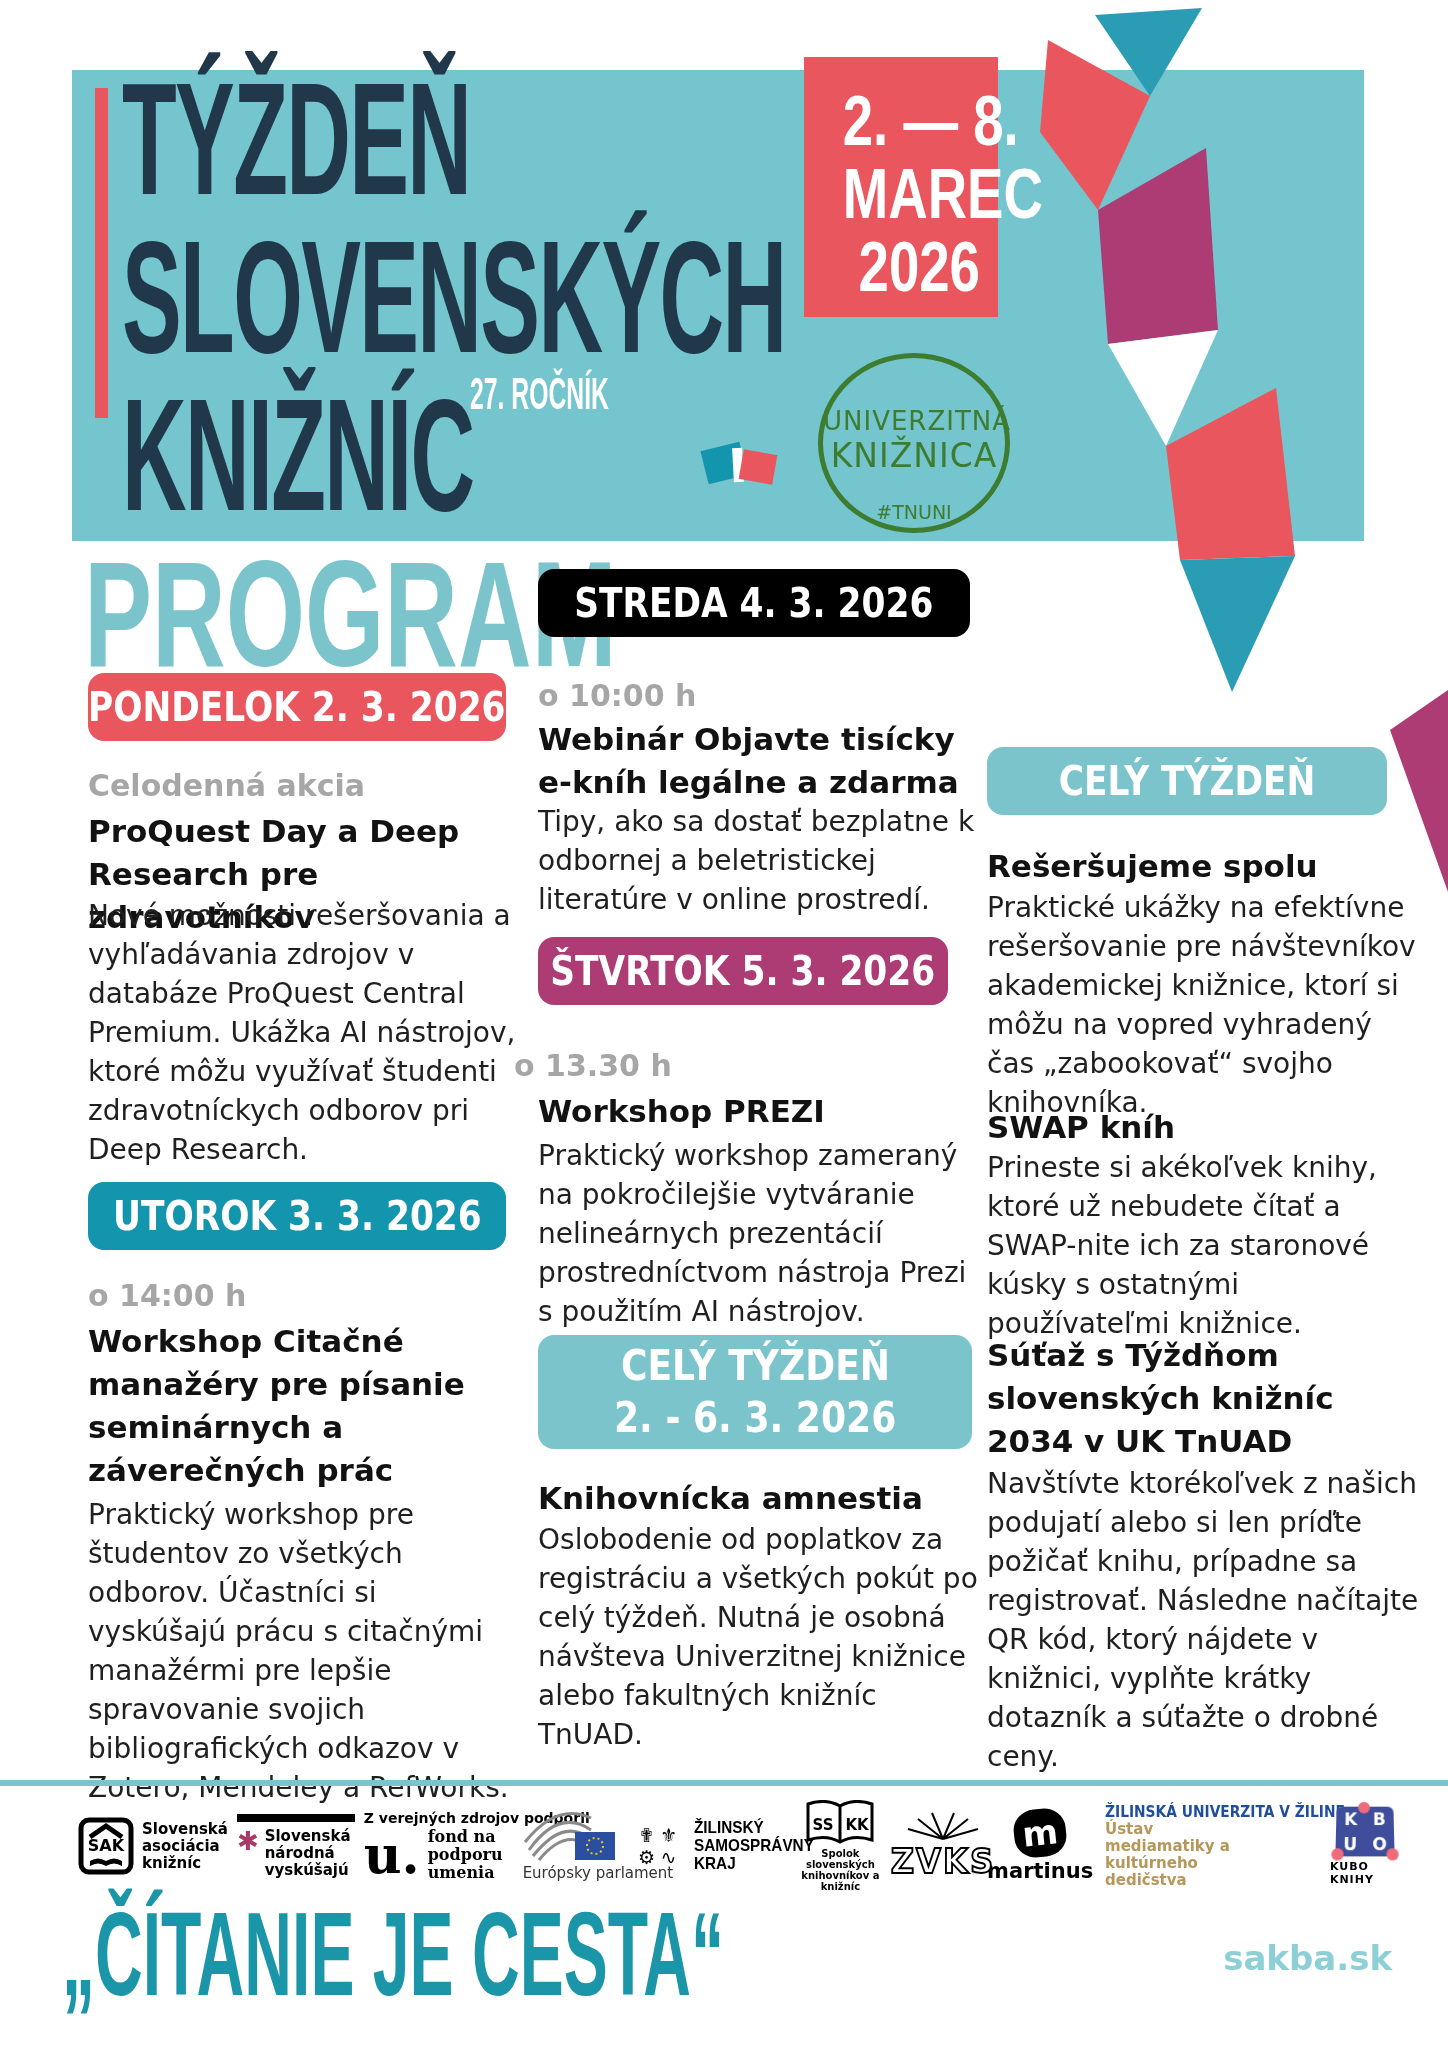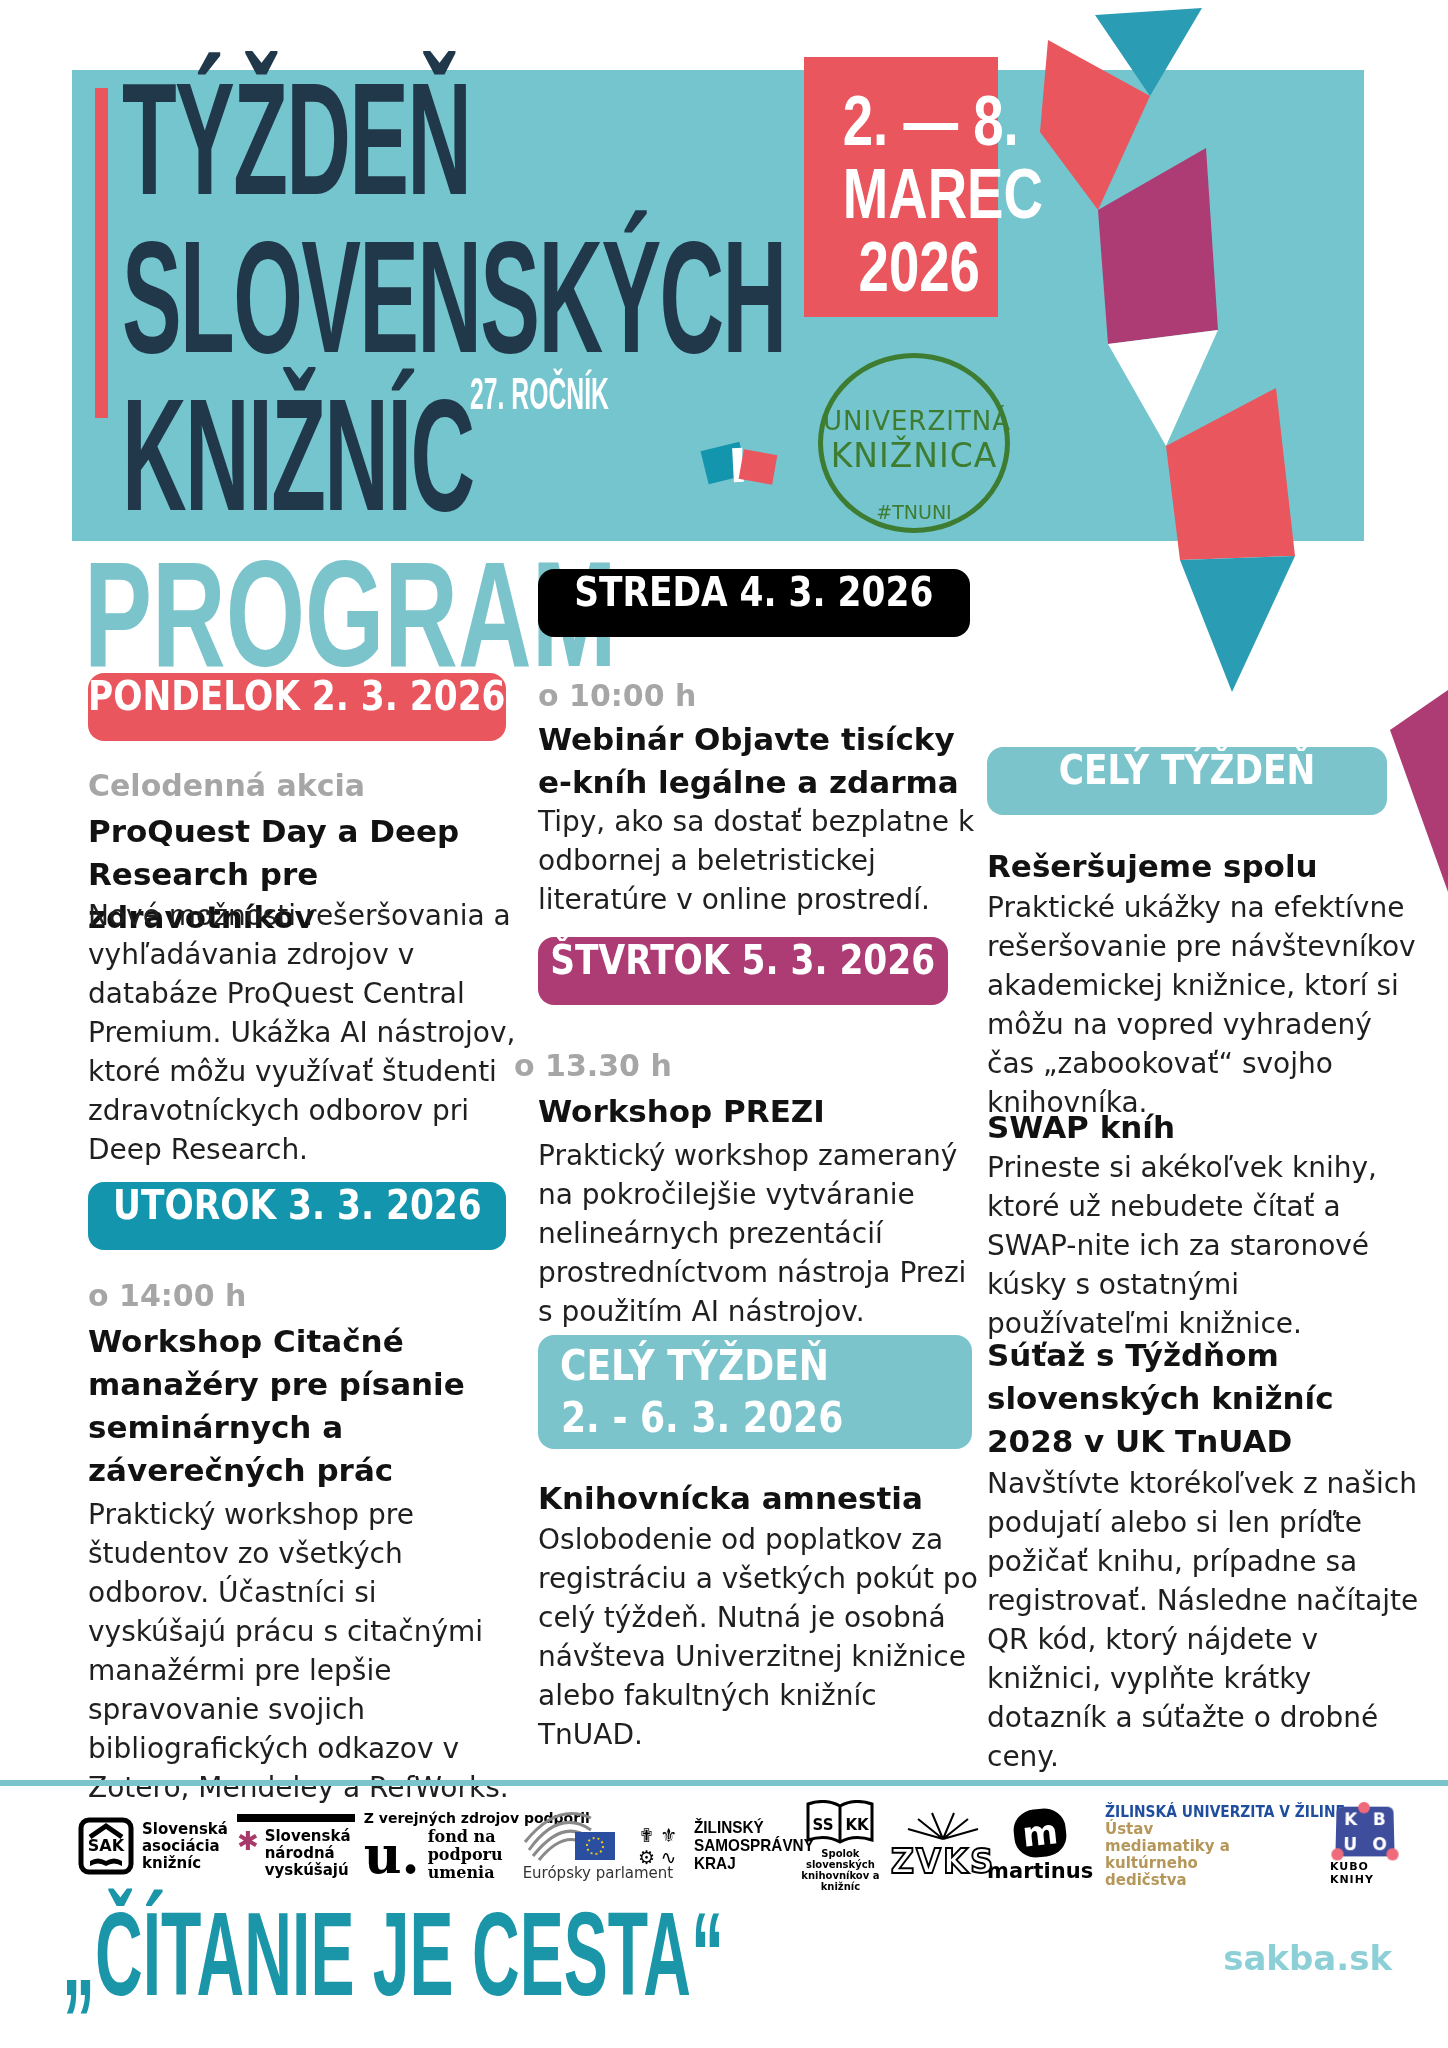--- a/index.html
+++ b/index.html
@@ -32,21 +32,21 @@
   .cl-tag{margin-top:26px;font-size:19px}
   .book-a{left:704px;top:446px;width:40px;height:34px;background:var(--teal-banner);transform:rotate(-14deg)}
   .book-b{left:741px;top:452px;width:34px;height:30px;background:var(--red);transform:rotate(10deg)}
   .book-w{left:733px;top:448px;width:10px;height:34px;background:#fff;transform:rotate(-3deg)}
 
   
   .program{left:84px;top:528px;font-family:"Liberation Sans",sans-serif;font-weight:700;
            font-size:150px;color:var(--program);transform:scaleX(.68);transform-origin:0 50%;white-space:nowrap}
 
   
-  .banner{display:flex;align-items:flex-start;justify-content:center;border-radius:16px;
+  .banner{display:flex;align-items:center;justify-content:center;border-radius:16px;
           color:#fff;font-weight:700;font-size:40px;letter-spacing:0}
   .banner .cx{display:inline-block;transform:scaleX(.86);white-space:nowrap}
   .b-red{background:var(--red)} .b-teal{background:var(--teal-banner)}
   .b-black{background:var(--black-banner)} .b-plum{background:var(--plum)}
   .b-light{background:var(--teal-light)}
   .banner.two{flex-direction:column;line-height:52px;font-size:42px}
 
   
   .time{font-weight:700;font-size:30px;color:var(--gray)}
   .etitle{font-weight:700;font-size:31px;line-height:43px;color:#121212}
@@ -172,21 +172,21 @@
 
 <div class="abs banner b-light" style="left:987px;top:747px;width:400px;height:68px">
   <span class="cx">CELÝ TÝŽDEŇ</span>
 </div>
 <div class="abs etitle" style="left:987px;top:845px;width:430px">Rešeršujeme spolu</div>
 <div class="abs ebody" style="left:987px;top:888px;width:440px">Praktické ukážky na efektívne rešeršovanie pre návštevníkov akademickej knižnice, ktorí si môžu na vopred vyhradený čas „zabookovať“ svojho knihovníka.</div>
 
 <div class="abs etitle" style="left:987px;top:1106px;width:430px">SWAP kníh</div>
 <div class="abs ebody" style="left:987px;top:1148px;width:440px">Prineste si akékoľvek knihy, ktoré už nebudete čítať a SWAP-nite ich za staronové kúsky s ostatnými používateľmi knižnice.</div>
 
-<div class="abs etitle" style="left:987px;top:1334px;width:436px">Súťaž s Týždňom slovenských knižníc 2028 v UK TnUAD</div>
+<div class="abs etitle" style="left:987px;top:1334px;width:436px">Súťaž s Týždňom slovenských knižníc 2034 v UK TnUAD</div>
 <div class="abs ebody" style="left:987px;top:1464px;width:442px">Navštívte ktorékoľvek z našich podujatí alebo si len príďte požičať knihu, prípadne sa registrovať. Následne načítajte QR kód, ktorý nájdete v knižnici, vyplňte krátky dotazník a súťažte o drobné ceny.</div>
 
 <div class="abs divider"></div>
 
 <div class="abs logos">
 
   <div class="logo">
     <svg width="56" height="58" viewBox="0 0 56 58">
       <rect x="3" y="3" width="50" height="52" rx="8" fill="none" stroke="#000" stroke-width="5"></rect>
       <polyline points="12,20 28,9 44,20" fill="none" stroke="#000" stroke-width="5"></polyline>

